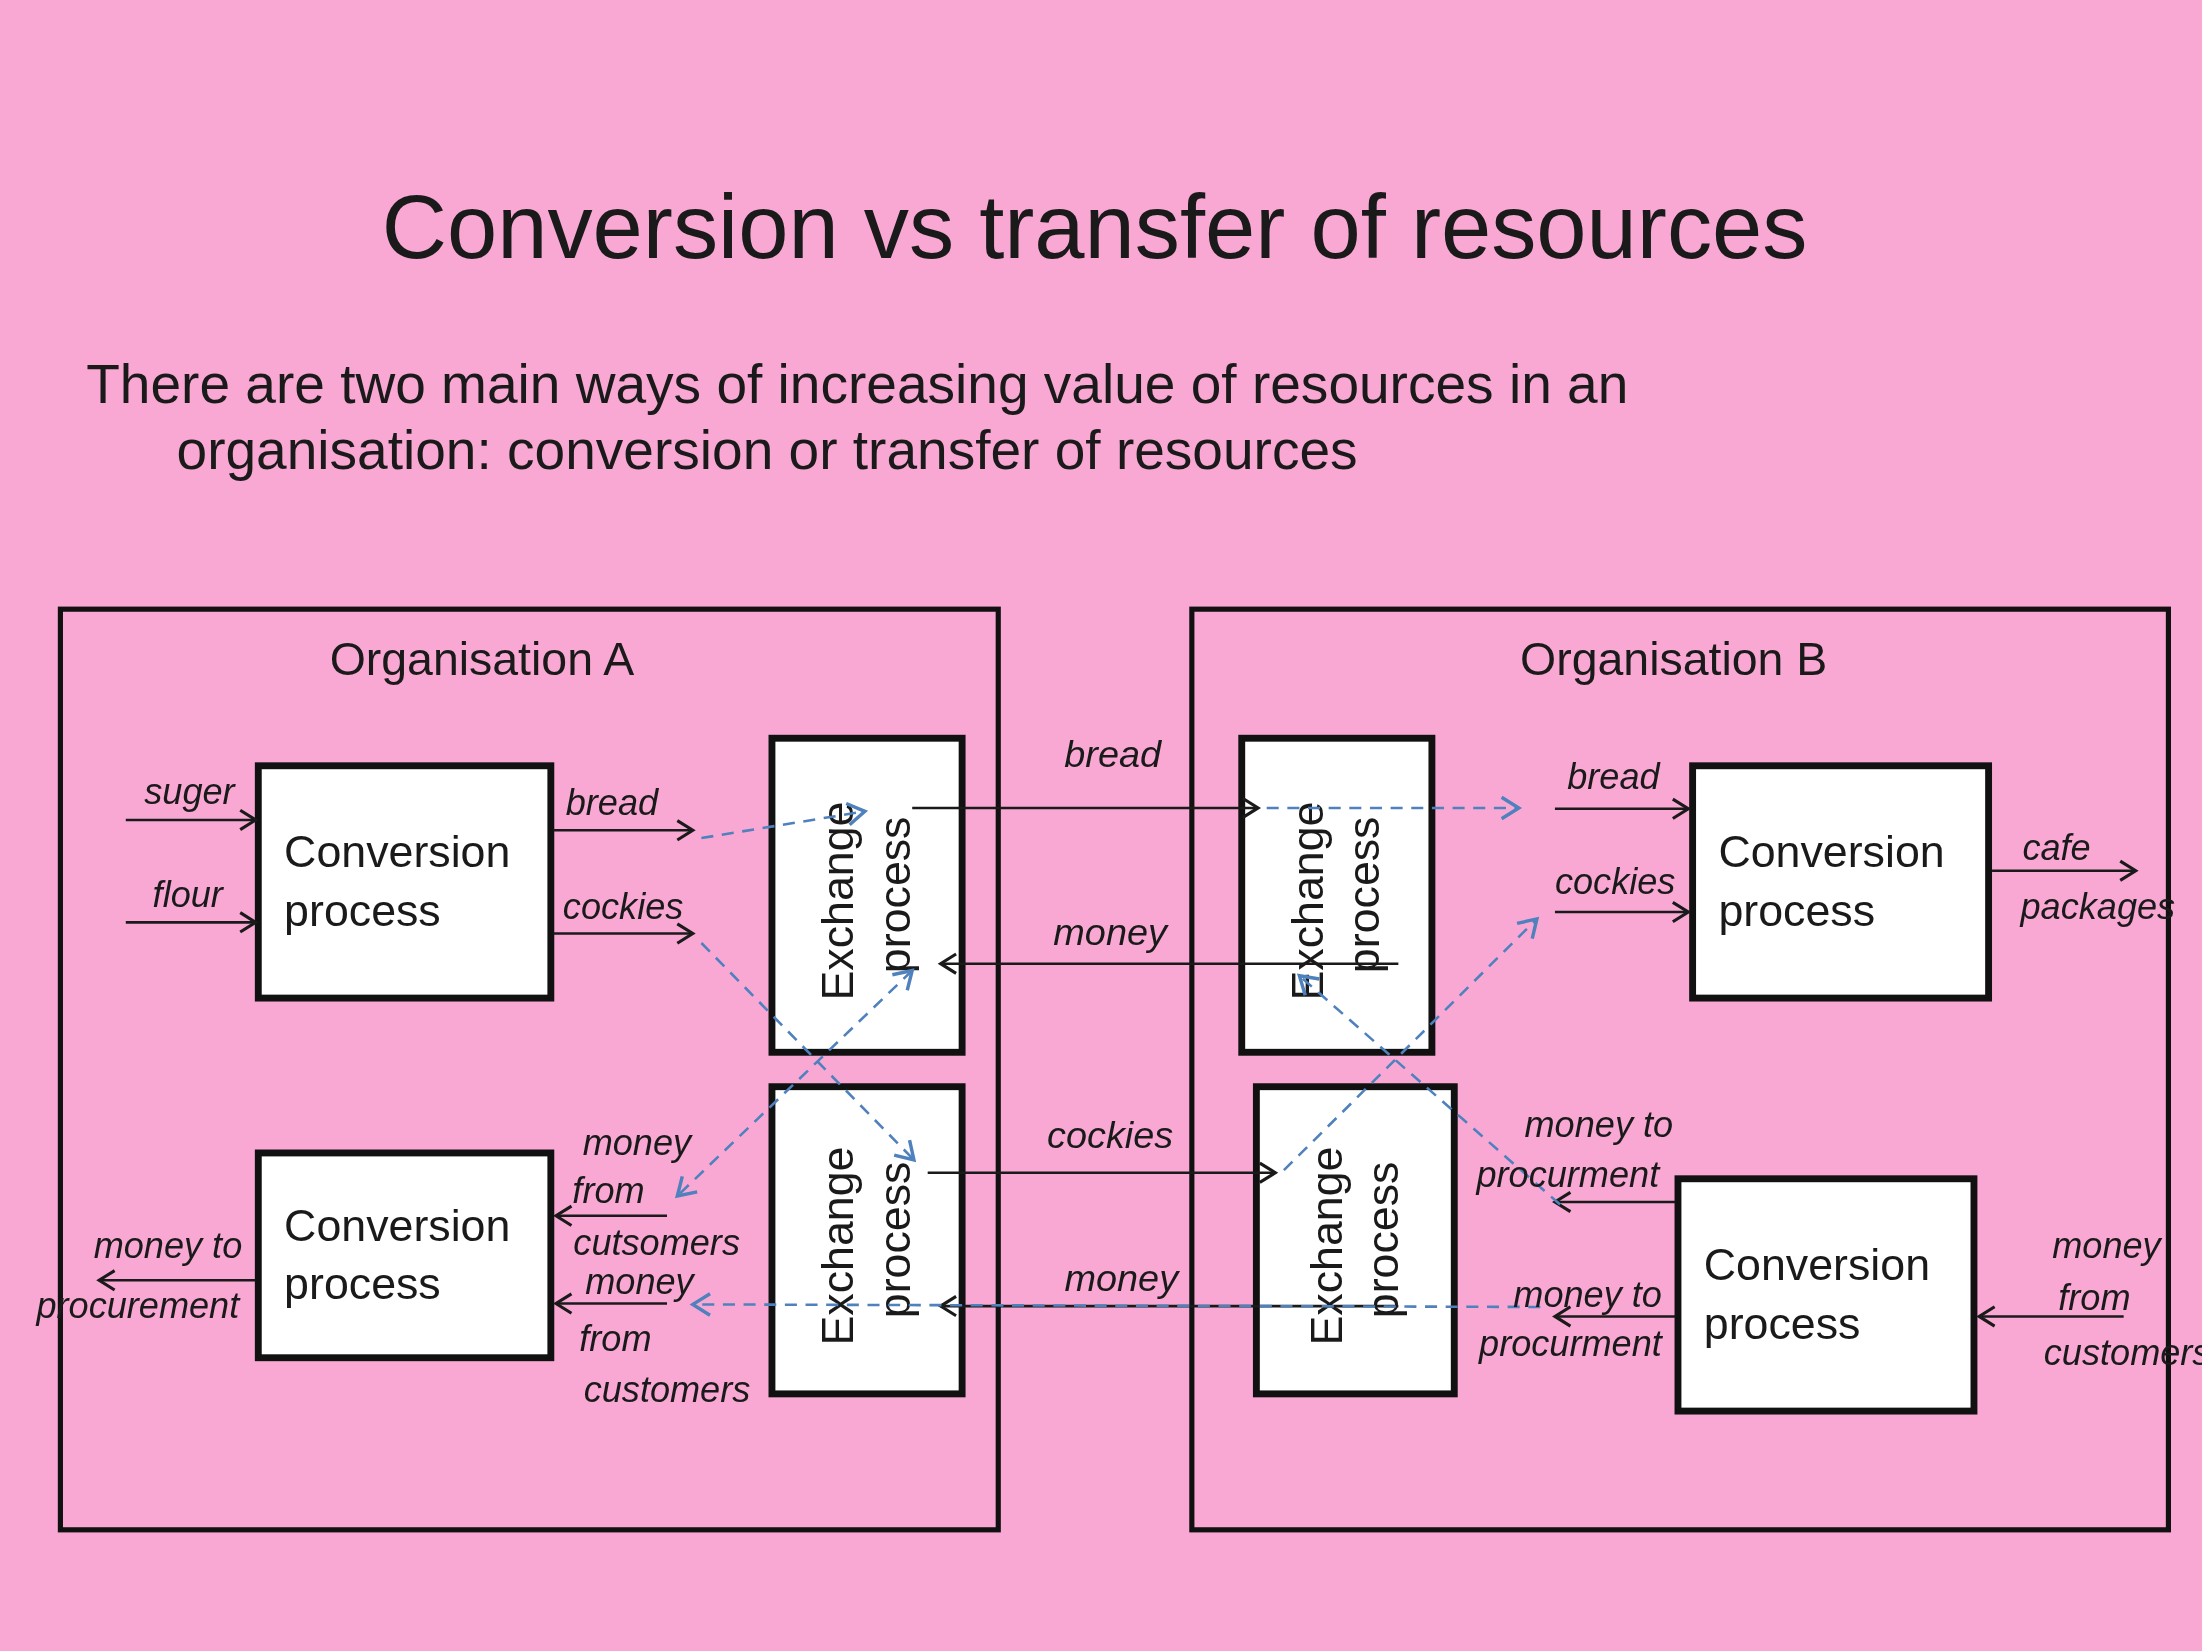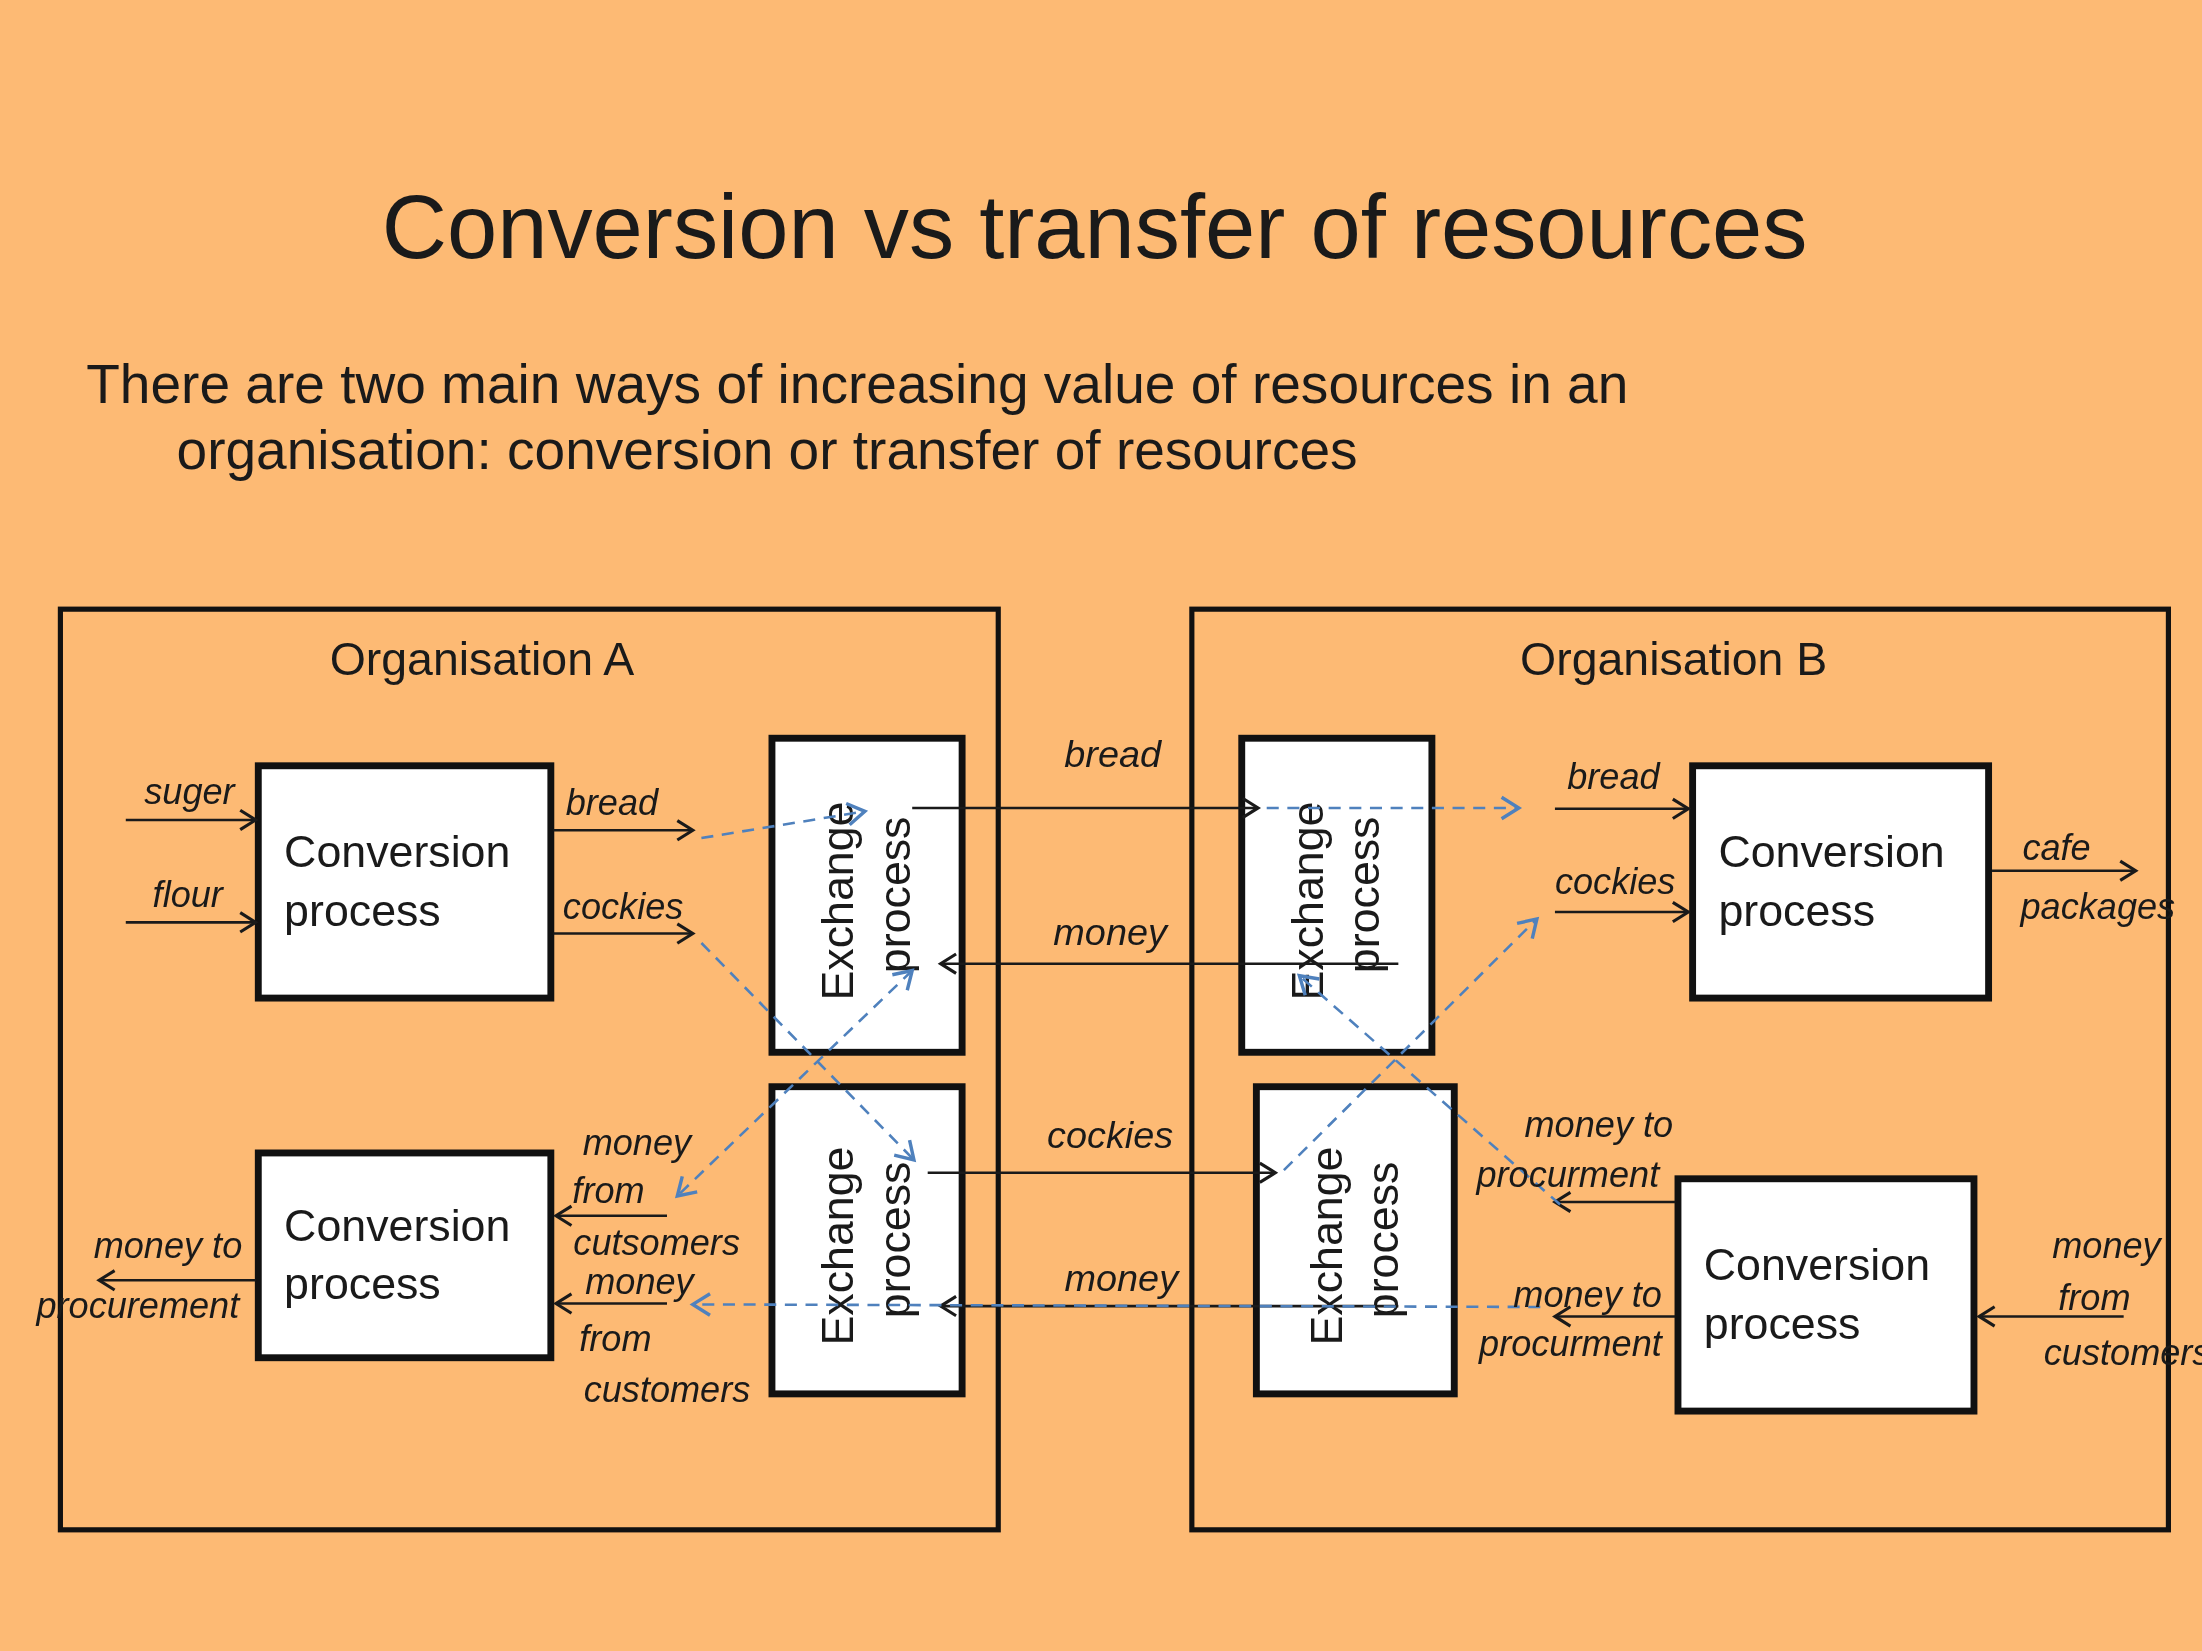--- a/index.html
+++ b/index.html
@@ -1,20 +1,20 @@
 <!DOCTYPE html>
 <html style="font-size:13.8px"><head>
 <meta charset="utf-8">
 <style>
   html, body { margin: 0; padding: 0; background: #ffffff; }
   .stage {
     position: relative;
     width: 2203px;
     height: 1652px;
-    background: #fdba74;
+    background: #f9a8d4;
     font-family: "Liberation Sans", sans-serif;
   }
   svg { display: block; }
   text { fill: #1a1a1a; }
   .title-text { font-size: 105px; }
   .subtitle-text { font-size: 64px; }
   .org-title { font-size: 54px; }
   .box-label { font-size: 52px; }
   .flow-label { font-size: 42px; font-style: italic; }
   .mid-label { font-size: 44px; font-style: italic; }

